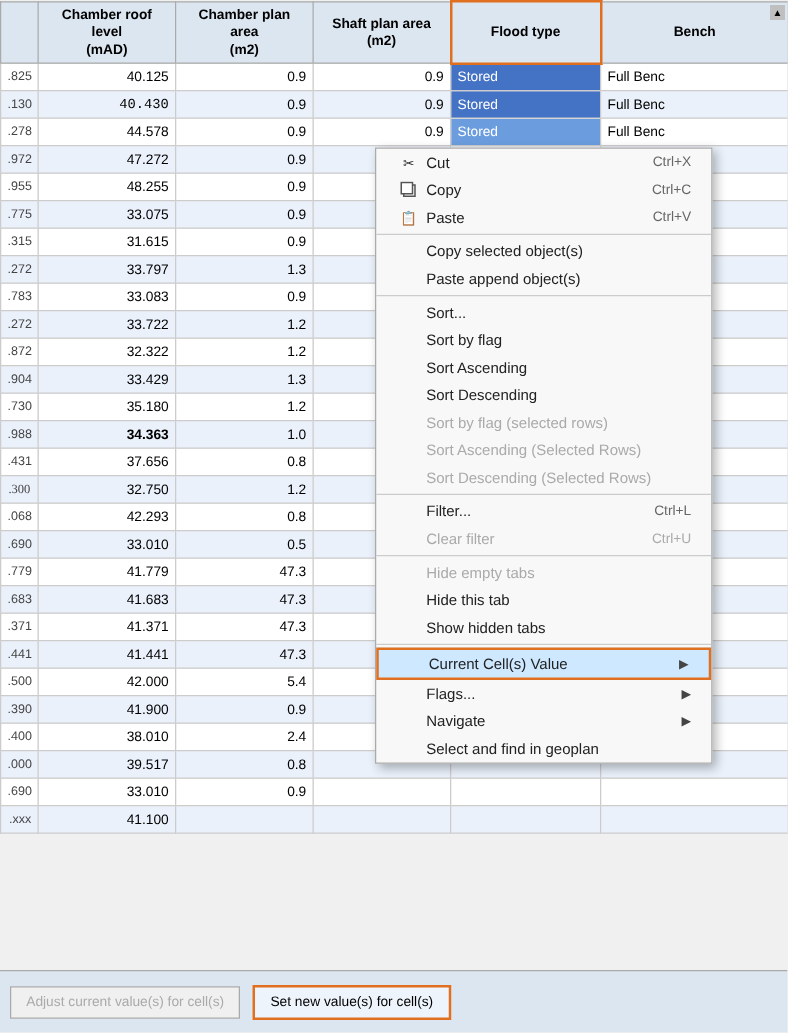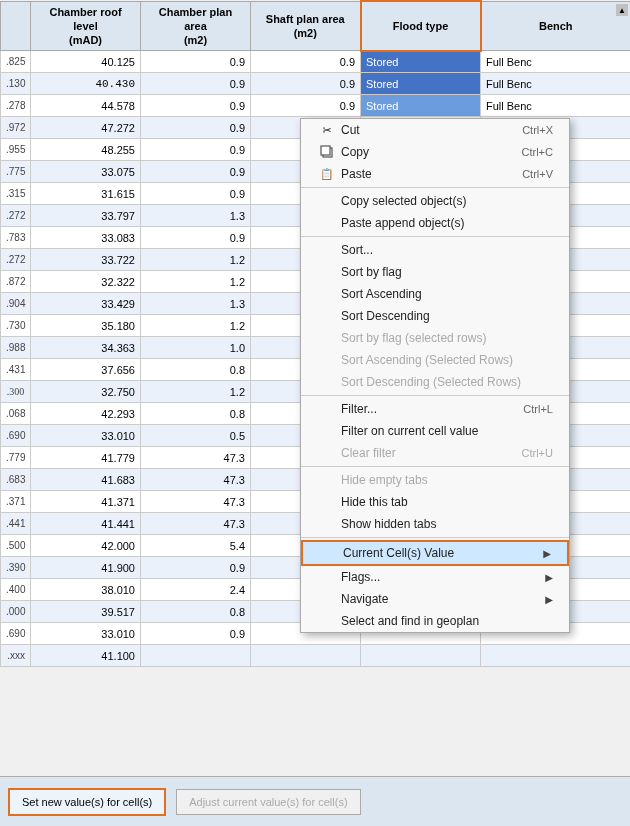--- a/index.html
+++ b/index.html
@@ -320,21 +320,21 @@
         <tr>
           <td style="text-align: right; font-size: 10px; color: rgb(68, 68, 68);">.730</td>
           <td>35.180</td>
           <td>1.2</td>
           <td></td>
           <td></td>
           <td style="text-align: left;"></td>
         </tr>
         <tr>
           <td style="text-align: left; font-size: 10px; color: rgb(68, 68, 68); background: rgb(234, 241, 251);">.988</td>
-          <td style="background: rgb(234, 241, 251);">34.363</td>
+          <td style="background: rgb(234, 241, 251); font-weight: bold;">34.363</td>
           <td style="background: rgb(234, 241, 251);">1.0</td>
           <td style="background: rgb(234, 241, 251);"></td>
           <td style="background: rgb(234, 241, 251);"></td>
           <td style="text-align: left; background: rgb(234, 241, 251);"></td>
         </tr>
         <tr>
           <td style="text-align: right; font-size: 10px; color: rgb(68, 68, 68);">.431</td>
           <td>37.656</td>
           <td>0.8</td>
           <td></td>
@@ -532,26 +532,20 @@
         </div>
       </div>
       <div class="menu-separator"></div>
       <div class="menu-item">
         <div class="menu-item-inner">
           <span class="icon-area" style="font-size: 11px;"></span>
           <span>Filter...</span>
         </div>
         <span class="shortcut">Ctrl+L</span>
       </div>
-      <div class="menu-item">
-        <div class="menu-item-inner">
-          <span class="icon-area" style="font-size: 11px;"></span>
-          <span>Filter on current cell value</span>
-        </div>
-      </div>
       <div class="menu-item disabled">
         <div class="menu-item-inner">
           <span class="icon-area" style="font-size: 11px;"></span>
           <span>Clear filter</span>
         </div>
         <span class="shortcut">Ctrl+U</span>
       </div>
       <div class="menu-separator"></div>
       <div class="menu-item disabled">
         <div class="menu-item-inner">
@@ -595,16 +589,16 @@
       </div>
       <div class="menu-item">
         <div class="menu-item-inner">
           <span class="icon-area" style="font-size: 11px;"></span>
           <span>Select and find in geoplan</span>
         </div>
       </div>
     </div>
 
   <div class="bottom-bar">
+    <button class="bottom-btn disabled">Adjust current value(s) for cell(s)</button>
     <button class="bottom-btn">Set new value(s) for cell(s)</button>
-    <button class="bottom-btn disabled">Adjust current value(s) for cell(s)</button>
   </div>
 </div>
 
 </body></html>

